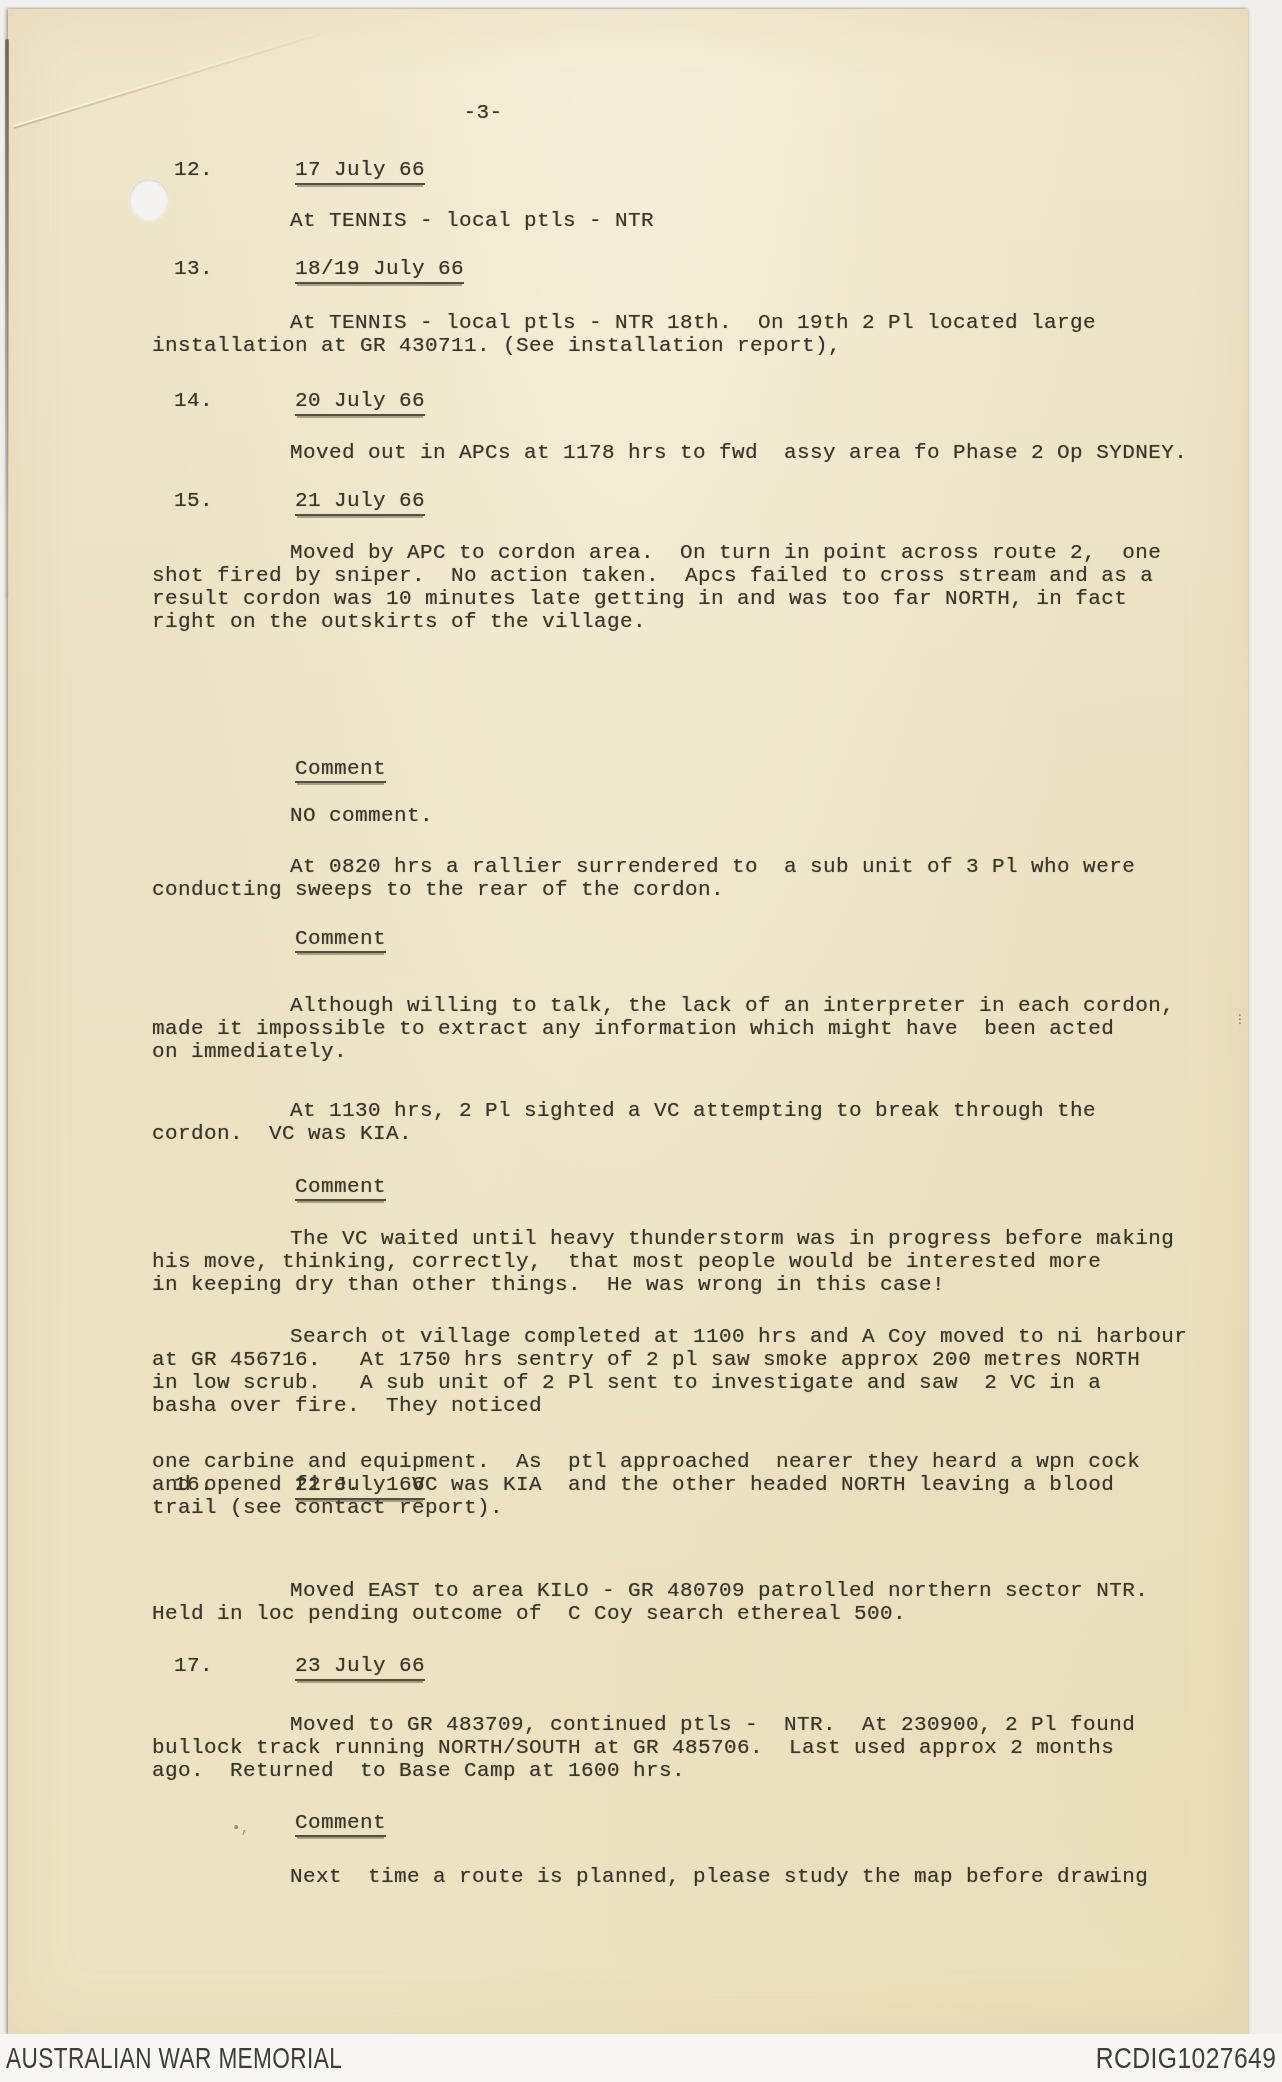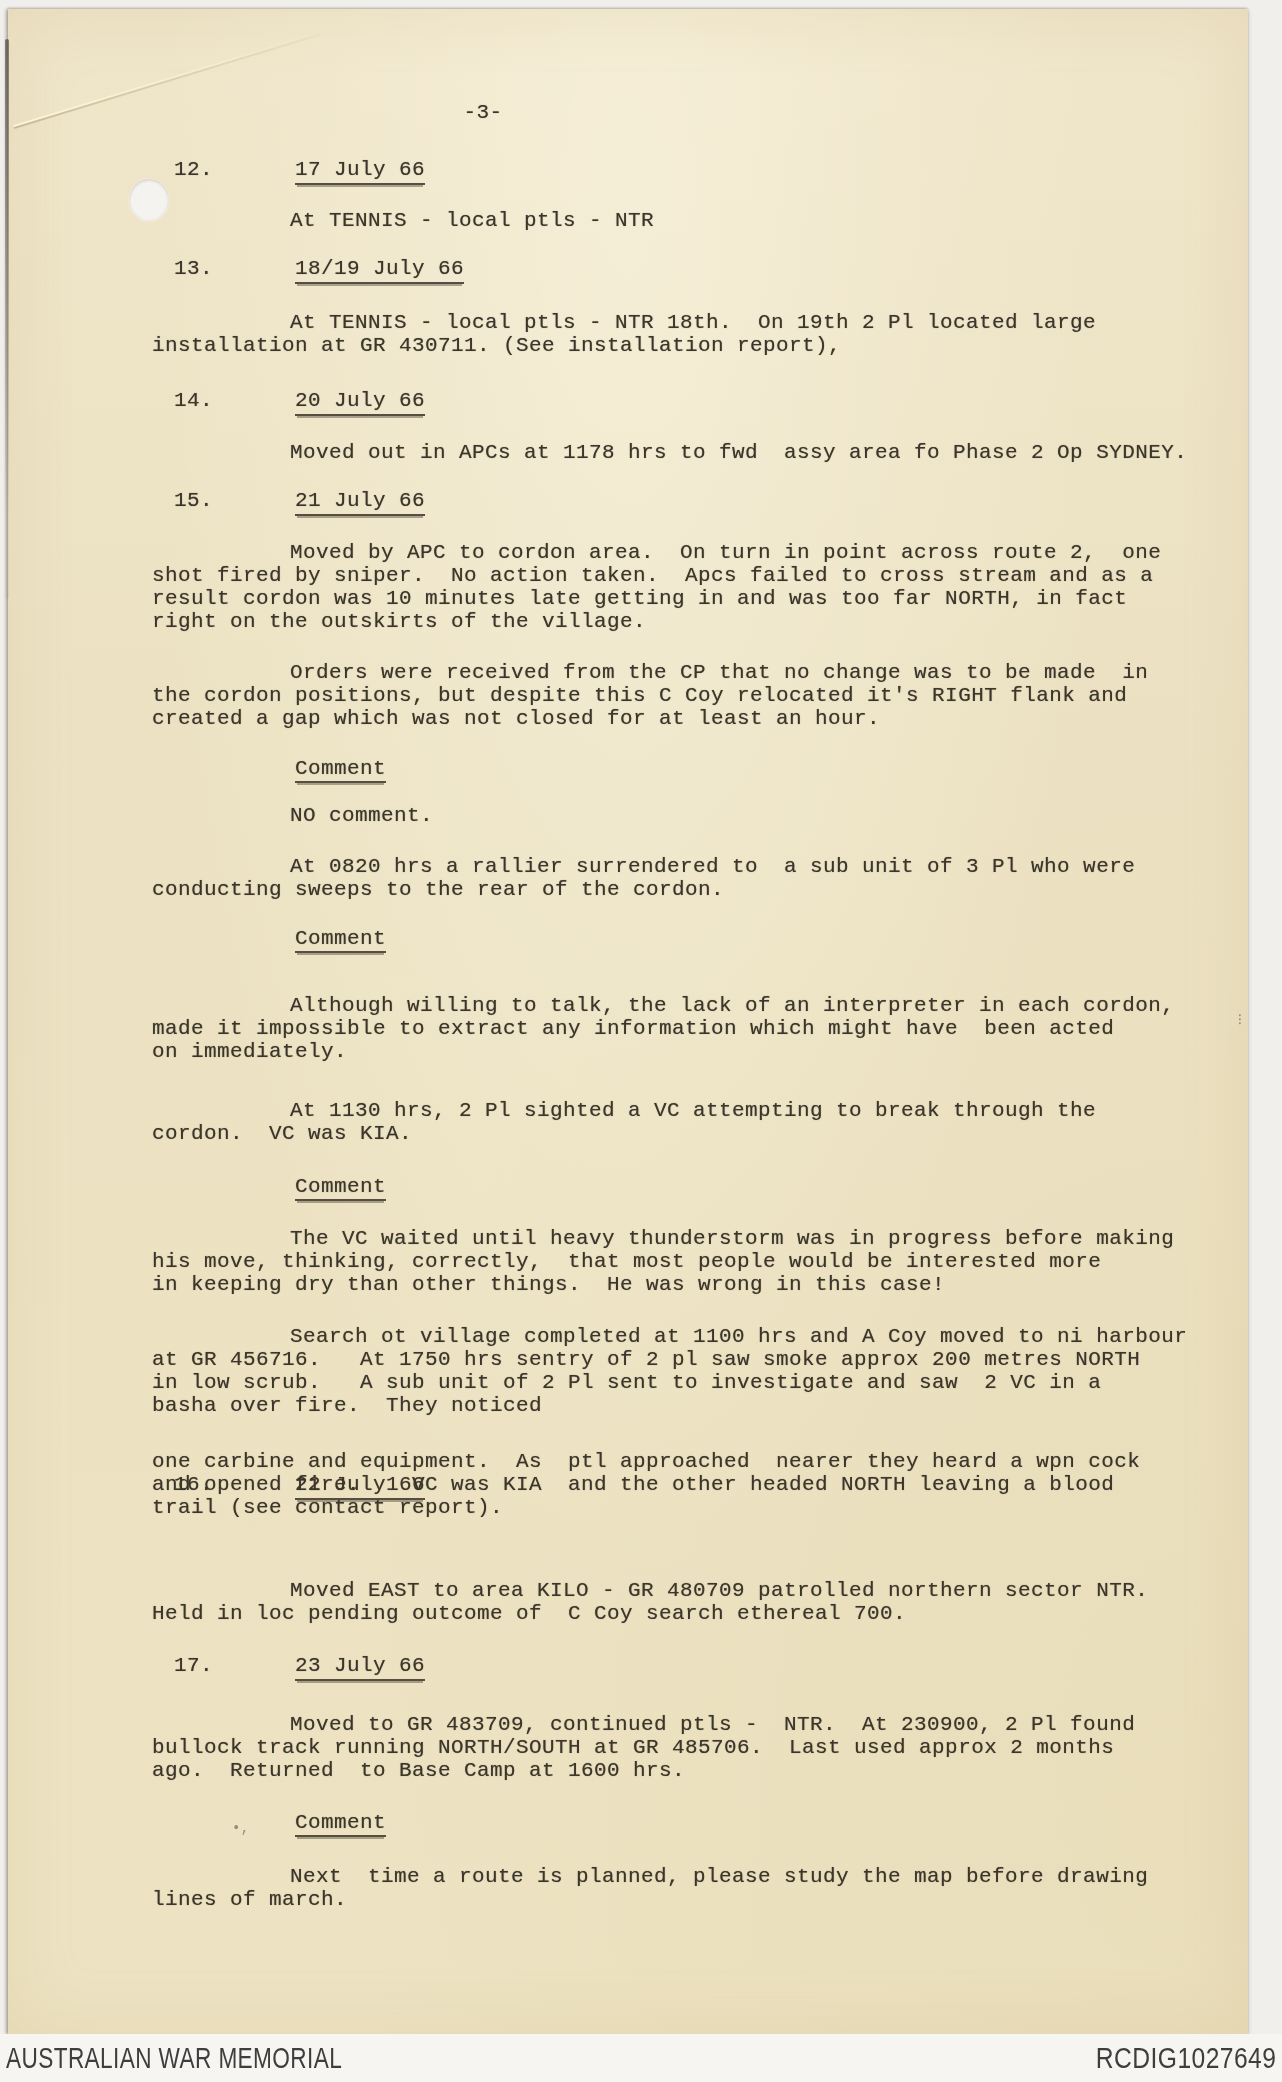--- a/index.html
+++ b/index.html
@@ -119,25 +119,20 @@
     <div class="block entry" style="top:480px">
       <span class="num">15.</span>
       <span class="date">21 July 66</span>
     </div>
     <div class="block" style="top:532px">
       <div class="line ind">Moved by APC to cordon area.  On turn in point across route 2,  one</div>
       <div class="line">shot fired by sniper.  No action taken.  Apcs failed to cross stream and as a</div>
       <div class="line">result cordon was 10 minutes late getting in and was too far NORTH, in fact</div>
       <div class="line">right on the outskirts of the village.</div>
     </div>
-    <div class="block" style="top:652px">
-      <div class="line ind">Orders were received from the CP that no change was to be made  in</div>
-      <div class="line">the cordon positions, but despite this C Coy relocated it's RIGHT flank and</div>
-      <div class="line">created a gap which was not closed for at least an hour.</div>
-    </div>
 
     <div class="block" style="top:748px">
       <span class="comment-label">Comment</span>
     </div>
     <div class="block" style="top:795px">
       <div class="line ind">NO comment.</div>
     </div>
     <div class="block" style="top:846px">
       <div class="line ind">At 0820 hrs a rallier surrendered to  a sub unit of 3 Pl who were</div>
       <div class="line">conducting sweeps to the rear of the cordon.</div>
@@ -173,40 +168,39 @@
       <div class="line">and opened fire.  1 VC was KIA  and the other headed NORTH leaving a blood</div>
       <div class="line">trail (see contact report).</div>
     </div>
 
     <div class="block entry" style="top:1464px">
       <span class="num">16.</span>
       <span class="date">22 July 66</span>
     </div>
     <div class="block" style="top:1570px">
       <div class="line ind">Moved EAST to area KILO - GR 480709 patrolled northern sector NTR.</div>
-      <div class="line">Held in loc pending outcome of  C Coy search ethereal 700.</div>
+      <div class="line">Held in loc pending outcome of  C Coy search ethereal 500.</div>
     </div>
 
     <div class="block entry" style="top:1645px">
       <span class="num">17.</span>
       <span class="date">23 July 66</span>
     </div>
     <div class="block" style="top:1704px">
       <div class="line ind">Moved to GR 483709, continued ptls -  NTR.  At 230900, 2 Pl found</div>
       <div class="line">bullock track running NORTH/SOUTH at GR 485706.  Last used approx 2 months</div>
       <div class="line">ago.  Returned  to Base Camp at 1600 hrs.</div>
     </div>
 
     <div class="block" style="top:1802px">
       <span class="speck" style="left:80px;top:6px">•,</span>
       <span class="comment-label">Comment</span>
     </div>
     <div class="block" style="top:1856px">
       <div class="line ind">Next  time a route is planned, please study the map before drawing</div>
-      <div class="line">lines of march.</div>
     </div>
 
     <span class="speck" style="left:1086px;top:1000px">⁝</span>
   </div>
 </div>
 
 <div class="footer">
   <span class="fl">AUSTRALIAN WAR MEMORIAL</span>
   <span class="fr">RCDIG1027649</span>
 </div>

